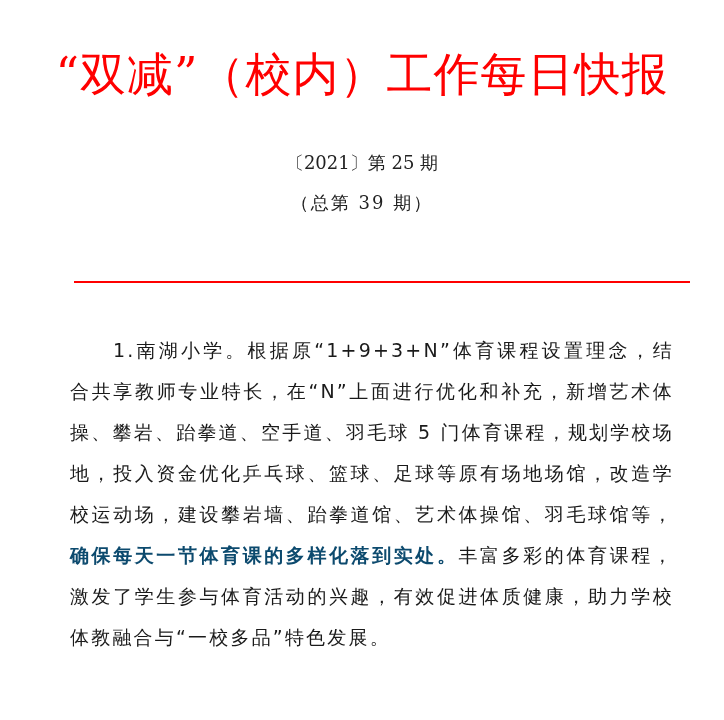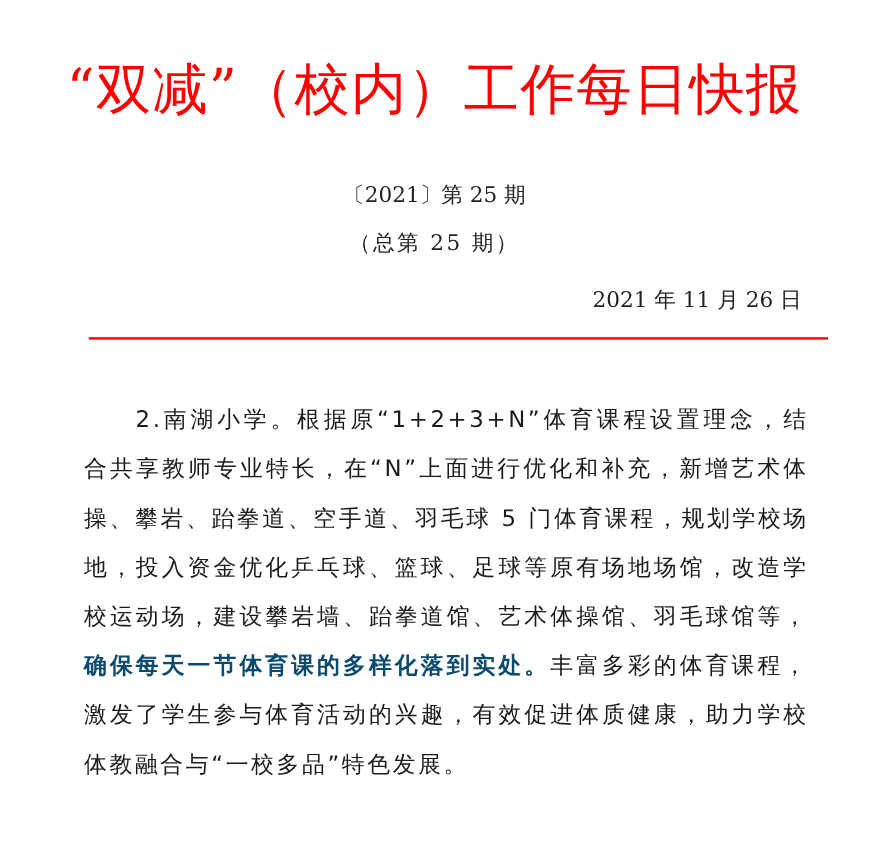--- a/index.html
+++ b/index.html
@@ -105,24 +105,23 @@
     letter-spacing: 2.2px;
     height: 41px;
   }
 </style>
 </head>
 <body>
 
 <div class="title">“双减”（校内）工作每日快报</div>
 
 <div class="issue line1">〔2021〕第 25 期</div>
-<div class="issue line2">（总第 25 期）</div>
+<div class="issue line2">（总第 39 期）</div>
 
 <div class="meta-row">
-  <span class="date">2021 年 11 月 26 日</span>
 </div>
 
 <div class="red-rule"></div>
 
 <div class="content">
-  <p class="para"><span>2.南湖小学。根据原“1+2+3+N”体育课程设置理念，结合共享教师专业特长，在“N”上面进行优化和补充，新增艺术体操、攀岩、跆拳道、空手道、羽毛球 5 门体育课程，规划学校场地，投入资金优化乒乓球、篮球、足球等原有场地场馆，改造学校运动场，建设攀岩墙、跆拳道馆、艺术体操馆、羽毛球馆等，</span><span class="bold">确保每天一节体育课的多样化落到实处。</span><span>丰富多彩的体育课程，激发了学生参与体育活动的兴趣，有效促进体质健康，助力学校体教融合与“一校多品”特色发展。</span></p>
+  <p class="para"><span>1.南湖小学。根据原“1+9+3+N”体育课程设置理念，结合共享教师专业特长，在“N”上面进行优化和补充，新增艺术体操、攀岩、跆拳道、空手道、羽毛球 5 门体育课程，规划学校场地，投入资金优化乒乓球、篮球、足球等原有场地场馆，改造学校运动场，建设攀岩墙、跆拳道馆、艺术体操馆、羽毛球馆等，</span><span class="bold">确保每天一节体育课的多样化落到实处。</span><span>丰富多彩的体育课程，激发了学生参与体育活动的兴趣，有效促进体质健康，助力学校体教融合与“一校多品”特色发展。</span></p>
   <p class="para-cut"></p>
 </div>
 
 </body></html>

